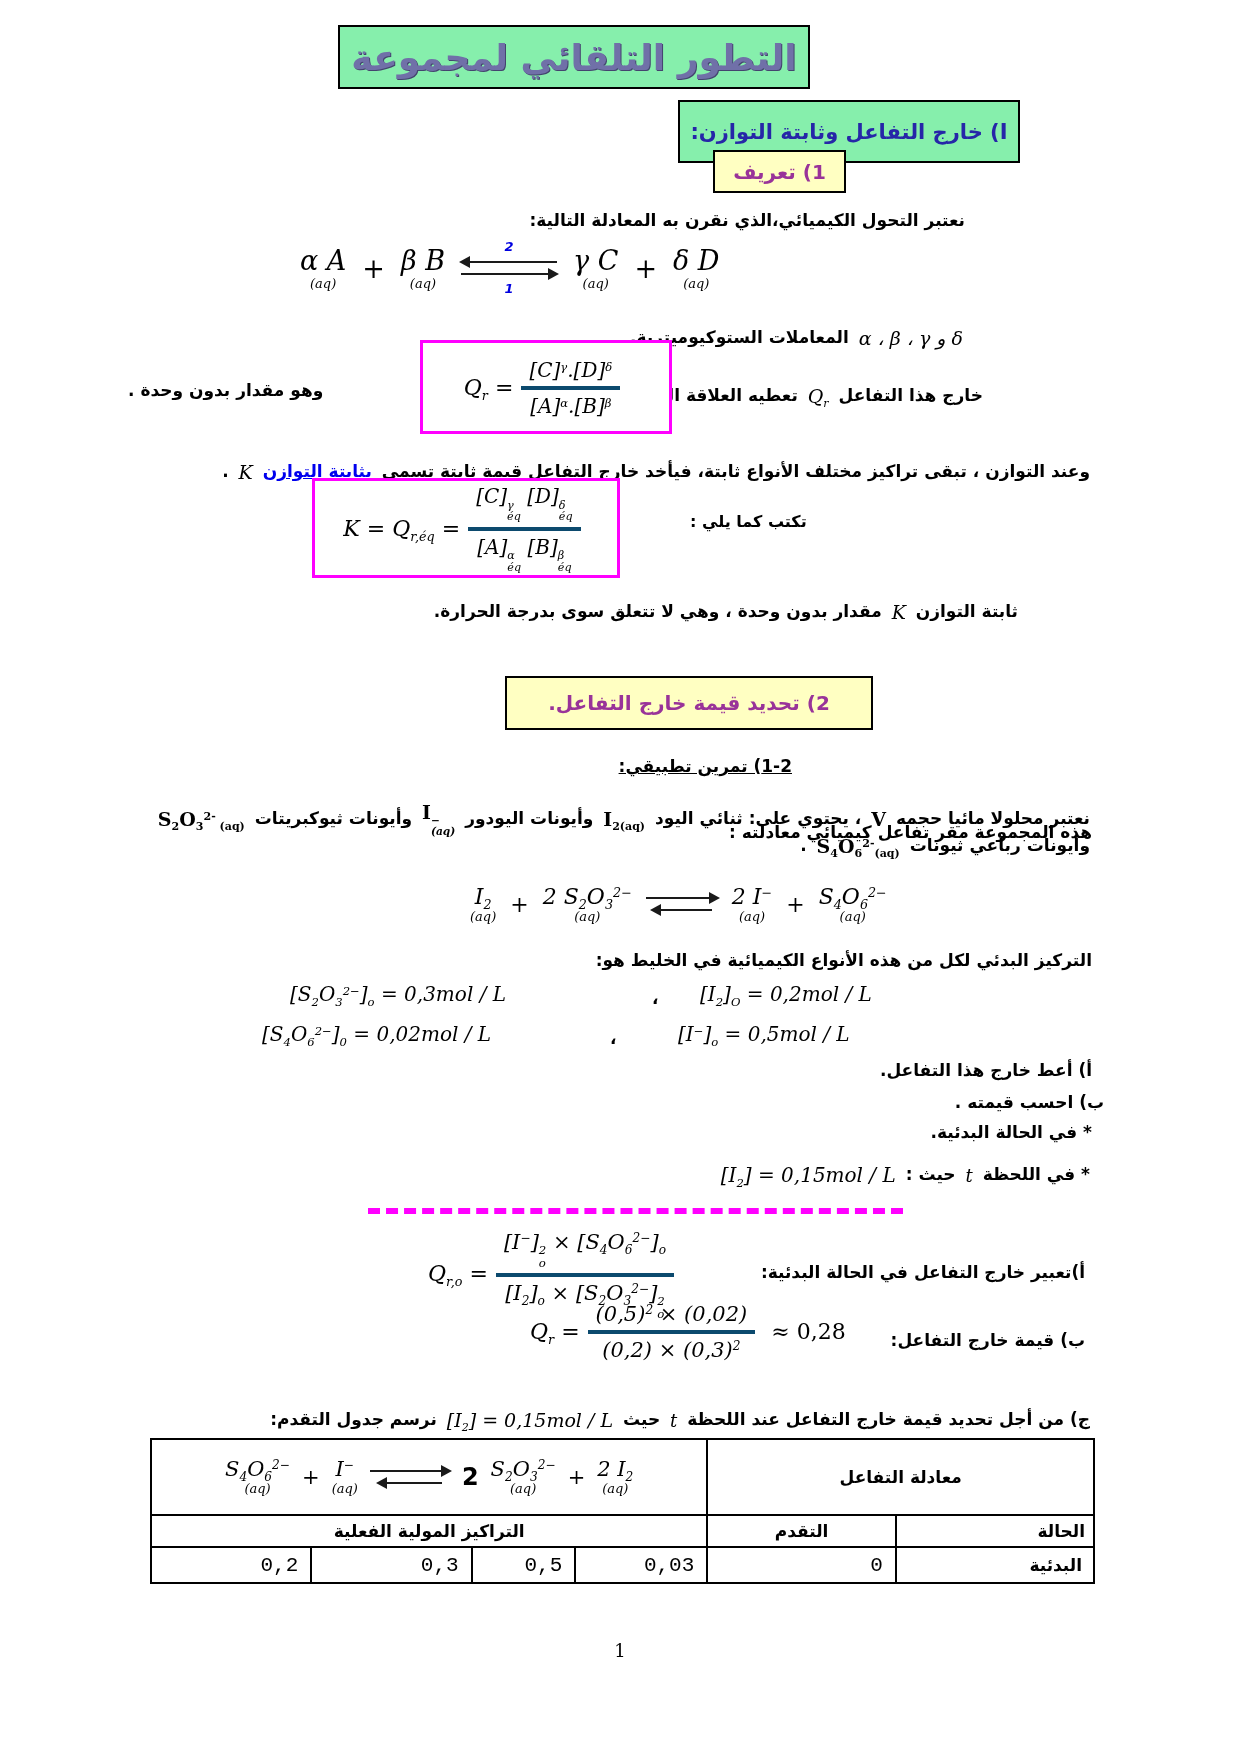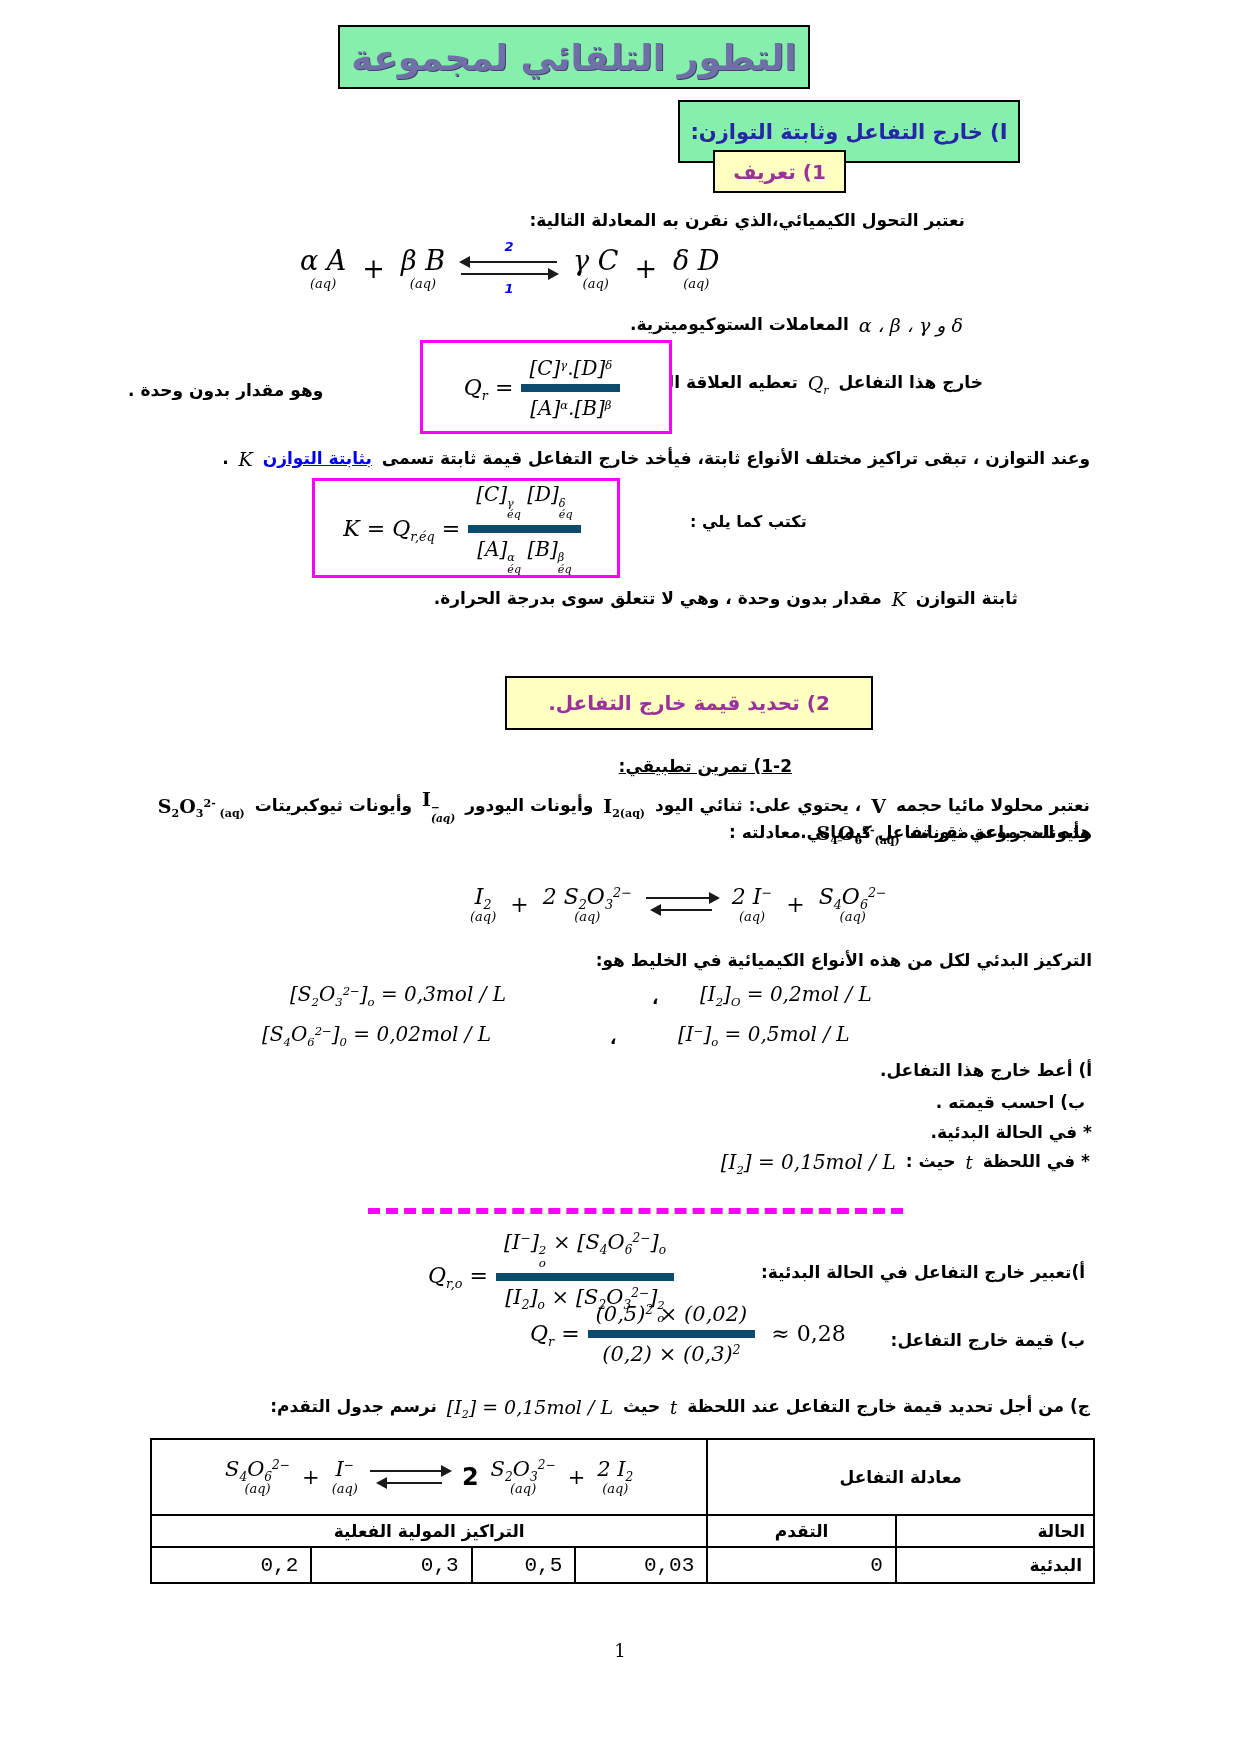--- a/index.html
+++ b/index.html
@@ -1,30 +1,30 @@
 <!DOCTYPE html>
 <html lang="ar"><head>
 <meta charset="utf-8">
 <style>
   html,body{margin:0;padding:0;background:#888;}
   .page{position:relative;width:1240px;height:1754px;background:#ffffff;margin:0 auto;
         font-family:"DejaVu Sans",sans-serif;overflow:hidden;}
   .abs{position:absolute;}
   .ar{direction:rtl;font-weight:bold;color:#000;font-size:17px;white-space:nowrap;}
-  .ar > span{margin:0 2px;text-align:right;}
+  .ar > span{margin:13px 2px;text-align:right;}
   .ar > [dir="ltr"]{display:inline-block;vertical-align:middle;}
   .math{font-family:"DejaVu Serif",serif;font-style:italic;color:#000;}
   .chem-bold{font-family:"DejaVu Serif",serif;font-style:normal;font-weight:bold;font-size:19px;}
   sub,sup{font-size:58%;line-height:0;}
   sub{vertical-align:-0.4em;}
   sup{vertical-align:0.55em;}
   .ss{display:inline-flex;flex-direction:column;align-items:flex-start;vertical-align:-0.45em;
       font-size:56%;line-height:1.05;font-style:italic;}
   .frac{display:inline-flex;flex-direction:column;align-items:center;vertical-align:middle;margin:0 8px;}
-  .frac .num{border-bottom:8px solid #0c4a6e;padding:2px 8px 4px;}
+  .frac .num{border-bottom:4px solid #0c4a6e;padding:2px 8px 4px;}
   .frac .den{padding-top:4px;}
   .box-yellow{background:#86efac;border:2px solid #000;display:flex;align-items:center;justify-content:center;box-sizing:border-box;}
   .box-cream{background:#ffffc2;border:2px solid #000;display:flex;align-items:center;justify-content:center;box-sizing:border-box;}
   .mag-box{border:3px solid #ff00ff;background:#fff;display:flex;align-items:center;justify-content:center;box-sizing:border-box;}
   .title-text{font-size:36px;font-weight:bold;color:#7070a8;text-shadow:1px 1px 0 #44446e;direction:rtl;}
   .sec1-text{color:#2626a8;font-size:21px;}
   .def-text{color:#993399;font-size:20px;}
   .eqrow{display:flex;align-items:center;gap:16px;}
   .cterm{display:inline-flex;flex-direction:column;align-items:center;}
   .cterm .state{font-size:13px;font-style:italic;line-height:1.2;font-family:"DejaVu Serif",serif;}
@@ -211,21 +211,21 @@
 
   <div class="abs math fs20" dir="ltr" style="left:700px;top:982px;"><span>[I</span><sub>2</sub><span>]</span><sub>O</sub><span> = 0,2mol / L</span></div>
   <div class="abs ar" style="left:652px;top:988px;">،</div>
   <div class="abs math fs20" dir="ltr" style="left:290px;top:982px;"><span>[S</span><sub>2</sub><span>O</span><sub>3</sub><sup>2−</sup><span>]</span><sub>o</sub><span> = 0,3mol / L</span></div>
 
   <div class="abs math fs20" dir="ltr" style="left:678px;top:1022px;"><span>[I</span><sup>−</sup><span>]</span><sub>o</sub><span> = 0,5mol / L</span></div>
   <div class="abs ar" style="left:610px;top:1028px;">،</div>
   <div class="abs math fs20" dir="ltr" style="left:262px;top:1022px;"><span>[S</span><sub>4</sub><span>O</span><sub>6</sub><sup>2−</sup><span>]</span><sub>0</sub><span> = 0,02mol / L</span></div>
 
   <div class="abs ar" style="right:148px;top:1060px;">أ) أعط خارج هذا التفاعل.</div>
-  <div class="abs ar" style="right:155px;top:1092px;margin-left:11px;">ب) احسب قيمته .</div>
+  <div class="abs ar" style="right:136px;top:1092px;margin-left:11px;">ب) احسب قيمته .</div>
   <div class="abs ar" style="right:148px;top:1122px;">* في الحالة البدئية.</div>
   <div class="abs ar" style="right:148px;top:1150px;">
     <span>* في اللحظة</span>
     <span class="math" dir="ltr" style="font-weight:normal;font-size:18px;"><span>t</span></span>
     <span>حيث :</span>
     <span class="math" dir="ltr" style="font-weight:normal;font-size:20px;"><span>[I</span><sub>2</sub><span>] = 0,15mol / L</span></span>
   </div>
 
   <div class="abs dashed-sep" style="left:368px;top:1208px;width:535px;"></div>
 

